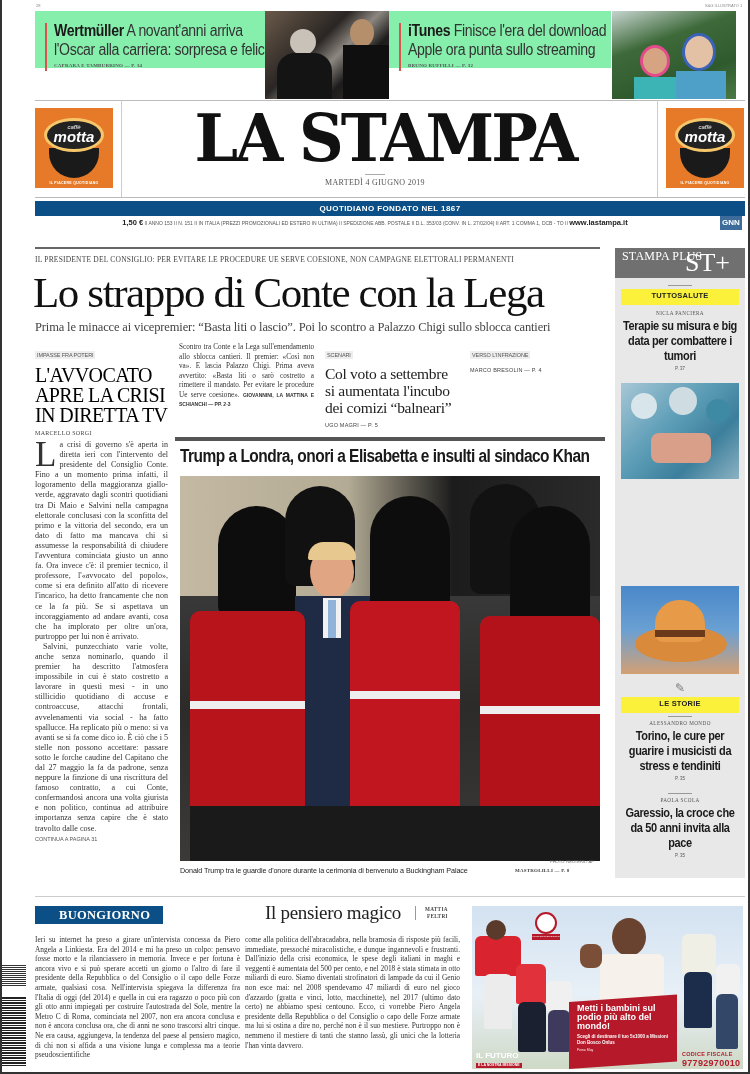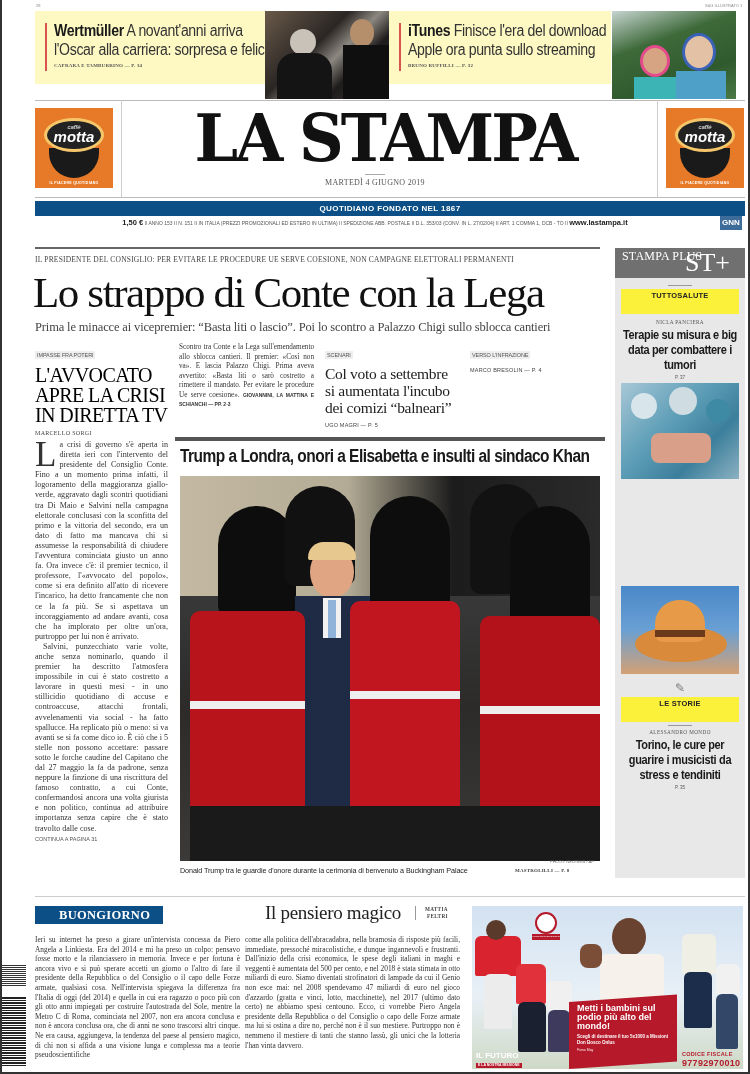--- a/index.html
+++ b/index.html
@@ -1,21 +1,21 @@
 <!DOCTYPE html>
 <html><head>
 <meta charset="utf-8">
 <style>
   * { box-sizing: border-box; margin: 0; padding: 0; }
   body { width: 750px; height: 1074px; background: #fff; position: relative; overflow: hidden; font-family: "Liberation Serif", serif; color: #222; }
   .page-edge { position: absolute; left: 0; top: 0; width: 750px; height: 1074px; border-left: 2px solid #333; border-right: 2px solid #333; border-bottom: 2px solid #333; pointer-events: none; }
   .tiny { position: absolute; font-family: "Liberation Sans", sans-serif; font-size: 4px; color: #888; }
 
   
-  .teaser { position: absolute; top: 11px; height: 73px; background: #fef9c3; text-decoration: underline; }
+  .teaser { position: absolute; top: 11px; height: 57px; background: #86efac; text-decoration: underline; }
   .teaser .bar { position: absolute; left: 10px; top: 12px; width: 2px; height: 48px; background: #d9534f; }
   .teaser .text { position: absolute; left: 19px; top: 10px; font-family: "Liberation Sans", sans-serif; font-size: 16px; line-height: 19px; color: #333; letter-spacing: -0.4px; transform: scaleX(0.88); transform-origin: left; white-space: nowrap; }
   .teaser .text b { color: #1a1a1a; }
   .teaser .byline { position: absolute; left: 19px; top: 52px; font-size: 5px; font-weight: bold; color: #555; letter-spacing: 0.2px; }
   .photo { position: absolute; overflow: hidden; }
 
   
   .masthead-line { position: absolute; left: 35px; width: 710px; height: 1px; background: #bbb; }
   .ad-motta { position: absolute; top: 108px; width: 78px; height: 80px; background: #e77a28; }
   .ad-motta .oval { position: absolute; left: 9px; top: 10px; width: 60px; height: 34px; border-radius: 50%; background: #222; border: 3px solid #f6c66a; color: #fff; text-align: center; font-family: "Liberation Sans", sans-serif; }
@@ -57,21 +57,21 @@
   .caption-ref { position: absolute; left: 515px; top: 868px; font-size: 5px; font-weight: bold; color: #444; letter-spacing: .2px; }
   .credit { position: absolute; left: 550px; top: 859px; font-family: "Liberation Sans", sans-serif; font-size: 4px; color: #666; }
 
   
   .sidebar { position: absolute; left: 615px; top: 248px; width: 130px; height: 630px; background: #e8e8e8; }
   .st-header { position: absolute; left: 0; top: 0; width: 130px; height: 30px; background: #707070; color: #fff; }
   .st-header .sp { position: absolute; left: 7px; top: 4px; font-size: 12px; line-height: 9px; letter-spacing: .2px; }
   .st-header .plus { position: absolute; left: 70px; top: 1px; font-size: 26px; line-height: 28px; }
   .sb-block { position: absolute; left: 0; width: 130px; text-align: center; }
   .sb-rule { width: 24px; height: 1px; background: #999; margin: 0 auto 3px; }
-  .yellow-tag { background: #fbf03a; margin: 0 6px; height: 25px; line-height: 13px; font-family: "Liberation Sans", sans-serif; font-weight: bold; font-size: 7.5px; color: #222; letter-spacing: .2px; }
+  .yellow-tag { background: #fbf03a; margin: 0 6px; height: 16px; line-height: 13px; font-family: "Liberation Sans", sans-serif; font-weight: bold; font-size: 7.5px; color: #222; letter-spacing: .2px; }
   .sb-author { font-size: 5.2px; color: #555; margin-top: 5px; letter-spacing: .4px; }
   .sb-title { font-family: "Liberation Sans", sans-serif; font-weight: bold; font-size: 12.5px; line-height: 15px; color: #1a1a1a; margin-top: 3px; letter-spacing: -0.4px; transform: scaleX(0.88); }
   .sb-page { font-family: "Liberation Sans", sans-serif; font-size: 4.5px; color: #555; margin-top: 2px; }
 
   
   .bottom-rule { position: absolute; left: 35px; top: 896px; width: 710px; height: 1px; background: #ccc; }
   .buongiorno { position: absolute; left: 35px; top: 906px; width: 128px; height: 18px; background: #0b4f86; color: #fff; font-family: "Liberation Serif", serif; font-weight: bold; font-size: 12.5px; line-height: 18px; padding-left: 24px; letter-spacing: .3px; }
   .pensiero { position: absolute; left: 265px; top: 902px; font-size: 19px; color: #222; letter-spacing: -0.3px; }
   .pensiero-sep { position: absolute; left: 415px; top: 906px; width: 1px; height: 14px; background: #999; }
   .pensiero-author { position: absolute; left: 425px; top: 906px; font-size: 5.2px; line-height: 6.5px; font-weight: bold; color: #444; text-align: right; letter-spacing: .3px; }
@@ -250,20 +250,26 @@
     <div style="position:absolute;left:34px;top:14px;width:50px;height:42px;border-radius:24px 24px 8px 8px;background:#e79a47;"></div>
     <div style="position:absolute;left:34px;top:44px;width:50px;height:7px;background:#6a3a1a;"></div>
   </div>
 
   <div style="position:absolute;left:58px;top:433px;width:14px;height:14px;font-size:12px;line-height:14px;color:#777;text-align:center;">✎</div>
   <div class="sb-block" style="top:449px;">
     <div class="yellow-tag">LE STORIE</div>
     <div class="sb-rule" style="margin-top:3px;"></div>
     <div class="sb-author" style="margin-top:2px;">ALESSANDRO MONDO</div>
     <div class="sb-title">Torino, le cure per guarire i musicisti da stress e tendiniti</div>
+    <div class="sb-page">P. 35</div>
+  </div>
+  <div class="sb-block" style="top:545px;">
+    <div class="sb-rule"></div>
+    <div class="sb-author" style="margin-top:2px;">PAOLA SCOLA</div>
+    <div class="sb-title">Garessio, la croce che da 50 anni invita alla pace</div>
     <div class="sb-page">P. 35</div>
   </div>
 </div>
 
 <div class="bottom-rule"></div>
 <div class="buongiorno">BUONGIORNO</div>
 <div class="pensiero">Il pensiero magico</div>
 <div class="pensiero-sep"></div>
 <div class="pensiero-author">
   <div>MATTIA</div>

